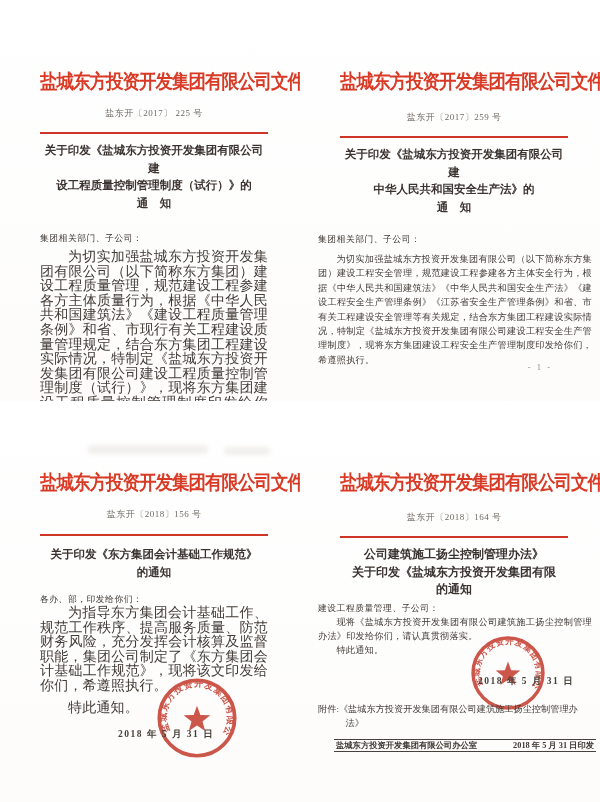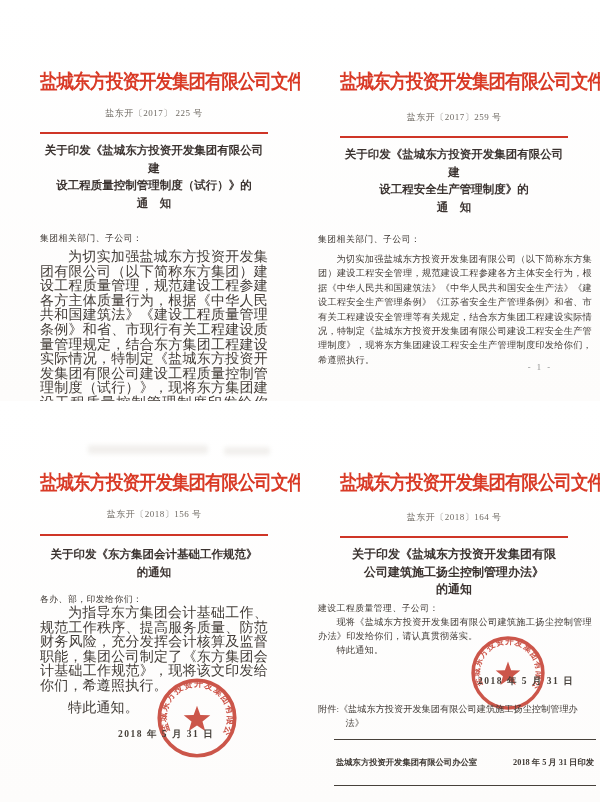--- a/index.html
+++ b/index.html
@@ -36,21 +36,21 @@
     white-space:nowrap;font-weight:600;
   }
   .attachment{
     position:absolute;left:18px;right:8px;font-size:9.2px;line-height:13.5px;
     padding-left:3em;text-indent:-3em;color:#413b36;
   }
   .print-footer{
     position:absolute;left:34px;right:4px;top:338px;
     border-top:1.5px solid #47413b;border-bottom:1.5px solid #47413b;
     display:flex;justify-content:space-between;align-items:center;
-    font-size:8.3px;font-weight:700;padding:17px 2px;color:#3d3732;
+    font-size:8.3px;font-weight:700;padding:0 2px;color:#3d3732;
   }
   .ghost{
     position:absolute;background:#e9e6e2;filter:blur(2px);border-radius:2px;opacity:.6;
   }
   .red{color:#d93a26;}
 </style>
 </head>
 <body>
 
 <div class="canvas">
@@ -69,21 +69,21 @@
       <p class="para" style="margin-top:5px;">为切实加强盐城东方投资开发集团有限公司（以下简称东方集团）建设工程质量管理，规范建设工程参建各方主体质量行为，根据《中华人民共和国建筑法》《建设工程质量管理条例》和省、市现行有关工程建设质量管理规定，结合东方集团工程建设实际情况，特制定《盐城东方投资开发集团有限公司建设工程质量控制管理制度（试行）》，现将东方集团建设工程质量控制管理制度印发给你们，希遵照执行。</p>
       <div class="page-number" style="top:356px;">- 1 -</div>
     </div>
 
     <div class="page">
       <div class="doc-header red">盐城东方投资开发集团有限公司文件</div>
       <div class="doc-number" style="margin-top:19px;">盐东开〔2017〕259 号</div>
       <hr class="red-rule">
       <div class="doc-title">
         <div>关于印发《盐城东方投资开发集团有限公司建</div>
-        <div>设工程安全生产管理制度》的</div>
+        <div>中华人民共和国安全生产法》的</div>
         <div>通　知</div>
       </div>
       <div class="salutation" style="margin-top:18px;margin-left:-22px;">集团相关部门、子公司：</div>
       <p class="para wide" style="margin-top:6px;">为切实加强盐城东方投资开发集团有限公司（以下简称东方集团）建设工程安全管理，规范建设工程参建各方主体安全行为，根据《中华人民共和国建筑法》《中华人民共和国安全生产法》《建设工程安全生产管理条例》《江苏省安全生产管理条例》和省、市有关工程建设安全管理等有关规定，结合东方集团工程建设实际情况，特制定《盐城东方投资开发集团有限公司建设工程安全生产管理制度》，现将东方集团建设工程安全生产管理制度印发给你们，希遵照执行。</p>
       <div class="page-number" style="top:362px;right:48px;">- 1 -</div>
     </div>
 
     <div class="page">
       <div class="ghost" style="top:44px;left:88px;width:120px;height:9px;"></div>
       <div class="ghost" style="top:46px;right:30px;width:46px;height:8px;"></div>
@@ -110,22 +110,22 @@
         </svg>
       </div>
       <div class="seal-date" style="left:118px;top:327px;">2018 年 5 月 31 日</div>
     </div>
 
     <div class="page">
       <div class="doc-header red">盐城东方投资开发集团有限公司文件</div>
       <div class="doc-number" style="margin-top:18px;">盐东开〔2018〕164 号</div>
       <hr class="red-rule">
       <div class="doc-title lg">
+        <div>公司建筑施工扬尘控制管理办法》</div>
         <div>关于印发《盐城东方投资开发集团有限</div>
-        <div>公司建筑施工扬尘控制管理办法》</div>
         <div>的通知</div>
       </div>
       <div class="salutation" style="margin-top:4px;margin-left:-22px;">建设工程质量管理、子公司：</div>
       <p class="para wide" style="">现将《盐城东方投资开发集团有限公司建筑施工扬尘控制管理办法》印发给你们，请认真贯彻落实。</p>
       <p class="para wide" style="margin-top:0;">特此通知。</p>
       <div class="seal" style="left:170px;top:234px;">
         <svg width="76" height="76" viewBox="0 0 100 100">
           <circle cx="50" cy="50" r="46" fill="none" stroke="#c5392b" stroke-width="4.5"></circle>
           <polygon points="50,35 54.1,46.3 66.2,46.7 56.7,54.2 60,65.8 50,59 40,65.8 43.3,54.2 33.8,46.7 45.9,46.3" fill="#c5392b"></polygon>
           <defs>

